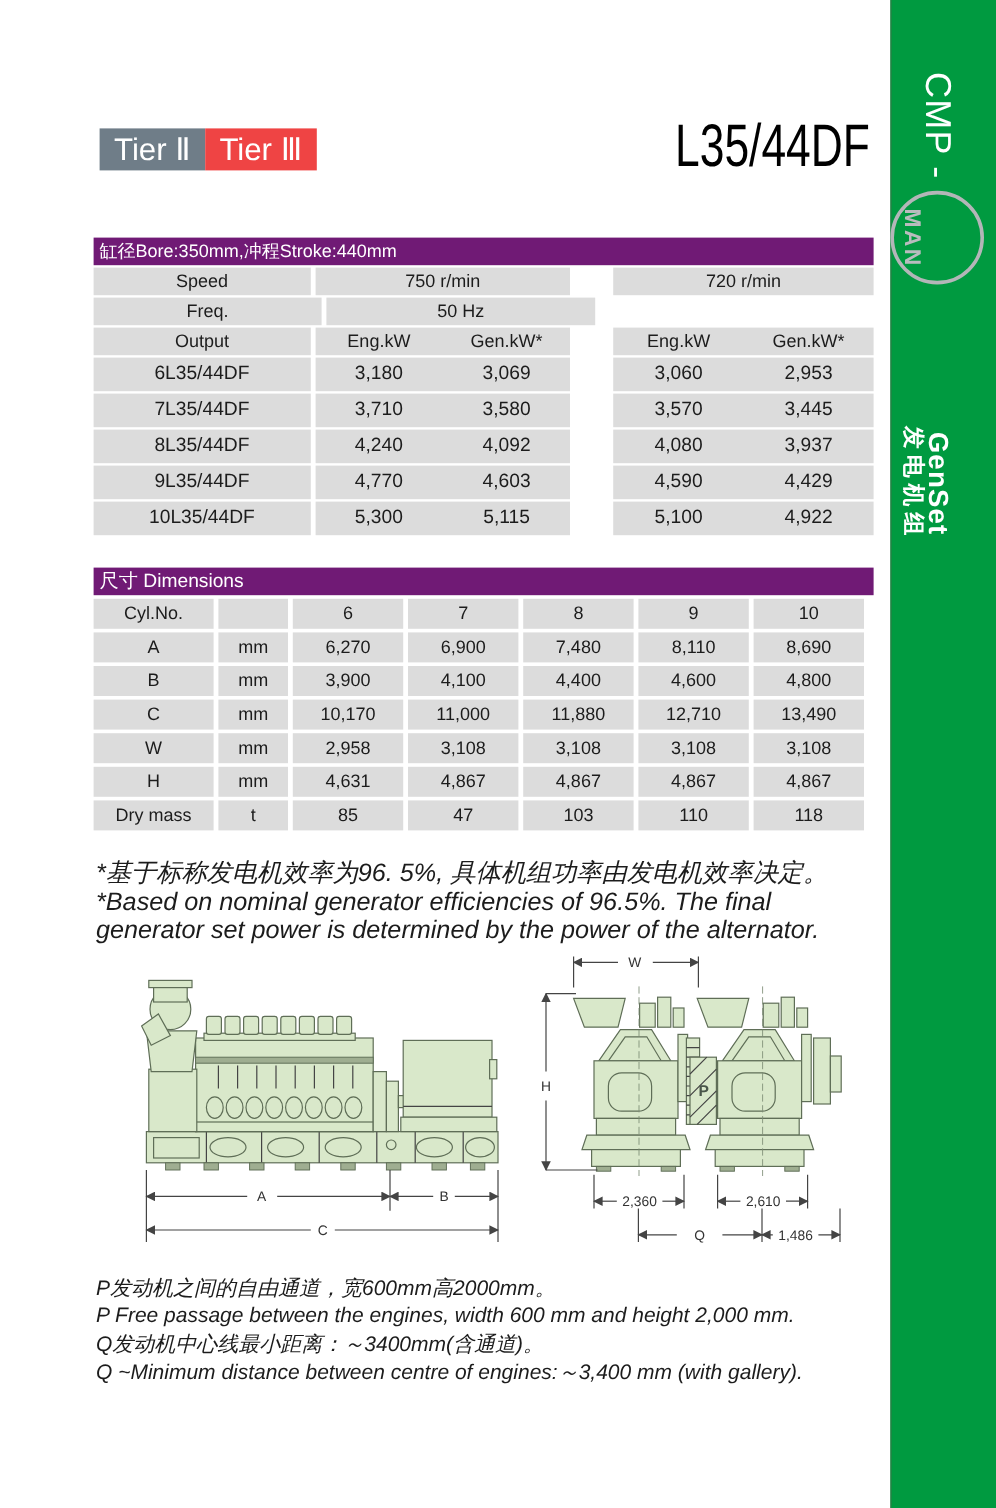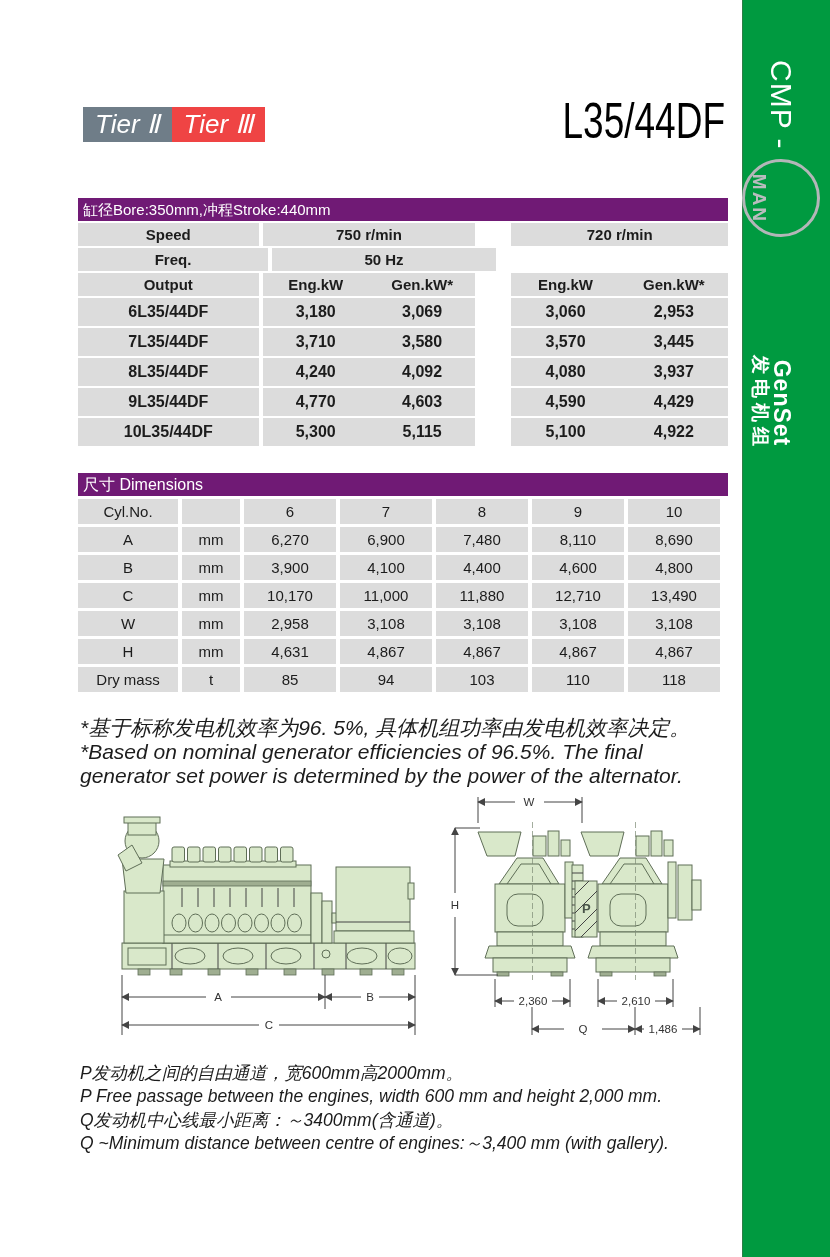--- a/index.html
+++ b/index.html
@@ -11,31 +11,31 @@
   .sidebar{position:absolute;top:0;right:0;width:87px;height:1257px;background:#009a40;border-left:1px solid #2e7d46;}
   .rot-box{position:absolute;transform:rotate(90deg);white-space:nowrap;}
   .cmp-strip{left:646px;top:153px;width:270px;height:84px;display:flex;align-items:center;gap:10px;color:#fff;font-size:30px;letter-spacing:1px;}
   .man-logo{width:72px;height:72px;border:3px solid #b3b6b8;border-radius:50%;position:relative;flex:0 0 auto;}
   .man-logo span{position:absolute;left:0;right:0;bottom:3px;text-align:center;font-size:19px;font-weight:bold;letter-spacing:2px;color:#b9bcbe;}
   .genset-strip{left:706px;top:380px;width:128px;height:46px;text-align:center;color:#fff;line-height:1.0;}
   .genset-en{font-size:23px;font-weight:bold;letter-spacing:1px;}
   .genset-zh{font-size:19px;font-weight:bold;letter-spacing:5px;}
   
   .badges{position:absolute;left:83px;top:107px;display:flex;height:35px;}
-  .badge{color:#fff;font-size:26px;line-height:35px;padding:0 12px;font-style:italic;}
+  .badge{color:#fff;font-size:26px;line-height:35px;padding:0 12px;}
   .badge-t2{background:#6f7d88;}
   .badge-t3{background:#ef4444;}
   .page-title{position:absolute;left:300px;top:96px;width:425px;text-align:right;font-size:50px;line-height:1;color:#000;transform:scaleX(0.74);transform-origin:100% 50%;}
   
   .green-bar{position:absolute;left:78px;width:650px;height:23px;background:#701a75;color:#fff;font-size:15px;line-height:23px;padding-left:5px;box-sizing:border-box;}
   .bar1{top:198px;}
   .bar2{top:473px;font-size:16px;}
   
   .tbl{position:absolute;left:78px;width:650px;}
-  .tbl1{top:223px;font-weight:bold;}
+  .tbl1{top:223px;}
   .tbl2{top:499px;}
   .trow{display:flex;gap:4px;margin-bottom:2px;}
   .tbl2 .trow{margin-bottom:3px;}
   .cell{background:#dcdcdc;display:flex;align-items:center;justify-content:center;font-size:15px;}
   .h23 .cell{height:23px;}
   .h28 .cell{height:28px;font-size:16px;}
   .h25 .cell{height:25px;font-size:15px;}
   .w-label{width:190px;}
   .w-g1{width:224px;}
   .w-g2{width:228px;margin-left:32px;}
@@ -211,21 +211,21 @@
     <div class="cell w2-c">4,631</div>
     <div class="cell w2-c">4,867</div>
     <div class="cell w2-c">4,867</div>
     <div class="cell w2-c">4,867</div>
     <div class="cell w2-c">4,867</div>
   </div>
   <div class="trow h25">
     <div class="cell w2-label">Dry mass</div>
     <div class="cell w2-unit">t</div>
     <div class="cell w2-c">85</div>
-    <div class="cell w2-c">94</div>
+    <div class="cell w2-c">47</div>
     <div class="cell w2-c">103</div>
     <div class="cell w2-c">110</div>
     <div class="cell w2-c">118</div>
   </div>
 </div>
 
 <div class="note-block">
   <p>*基于标称发电机效率为96. 5%, 具体机组功率由发电机效率决定。</p>
   <p>*Based on nominal generator efficiencies of 96.5%. The final generator set power is determined by the power of the alternator.</p>
 </div>

